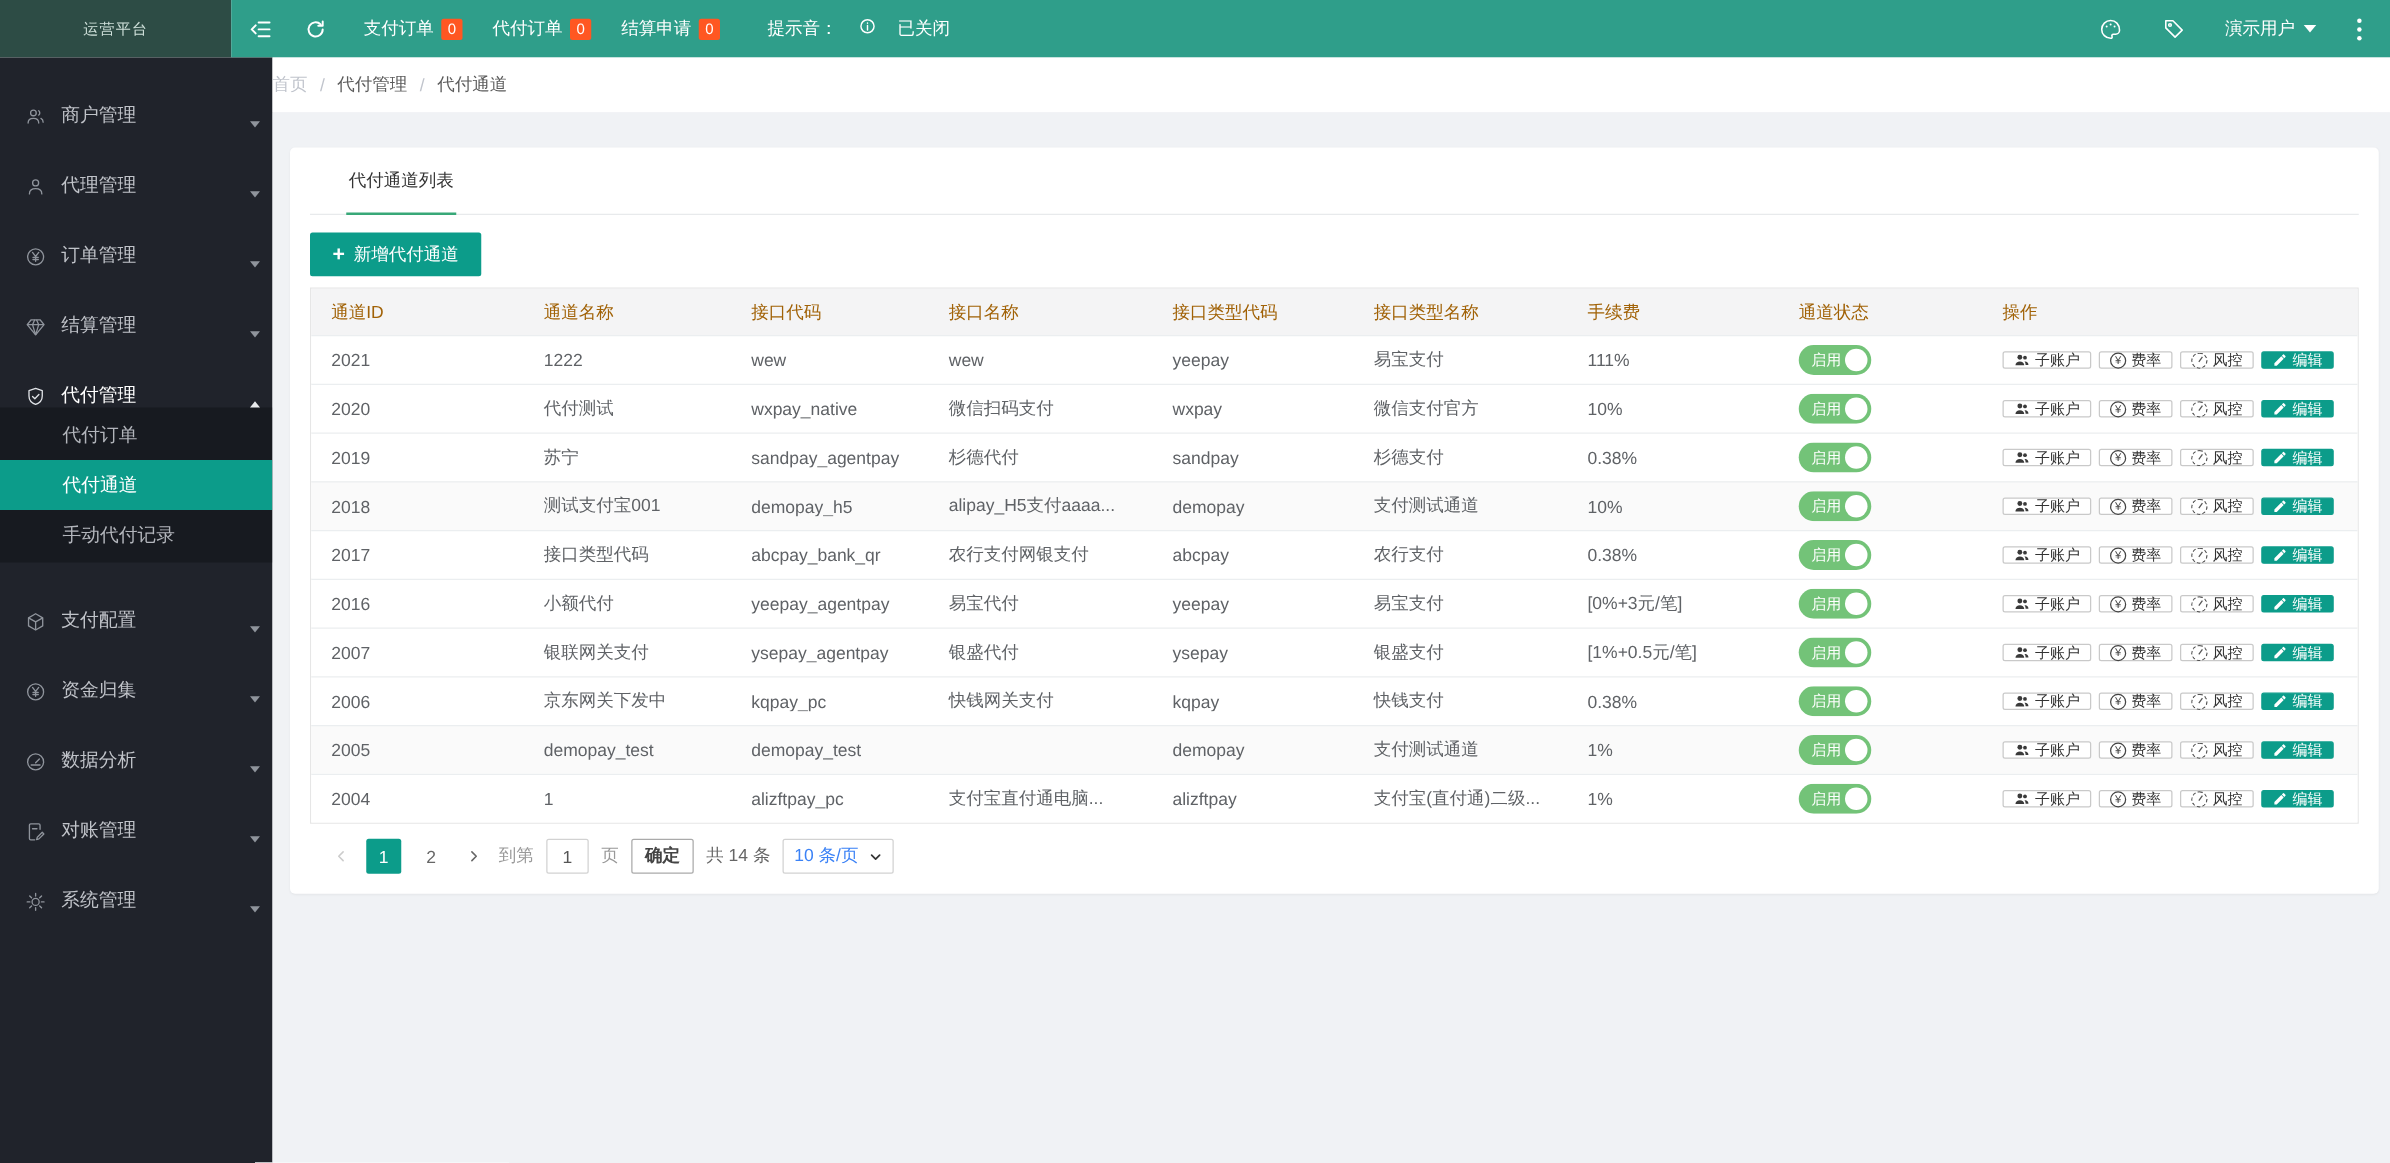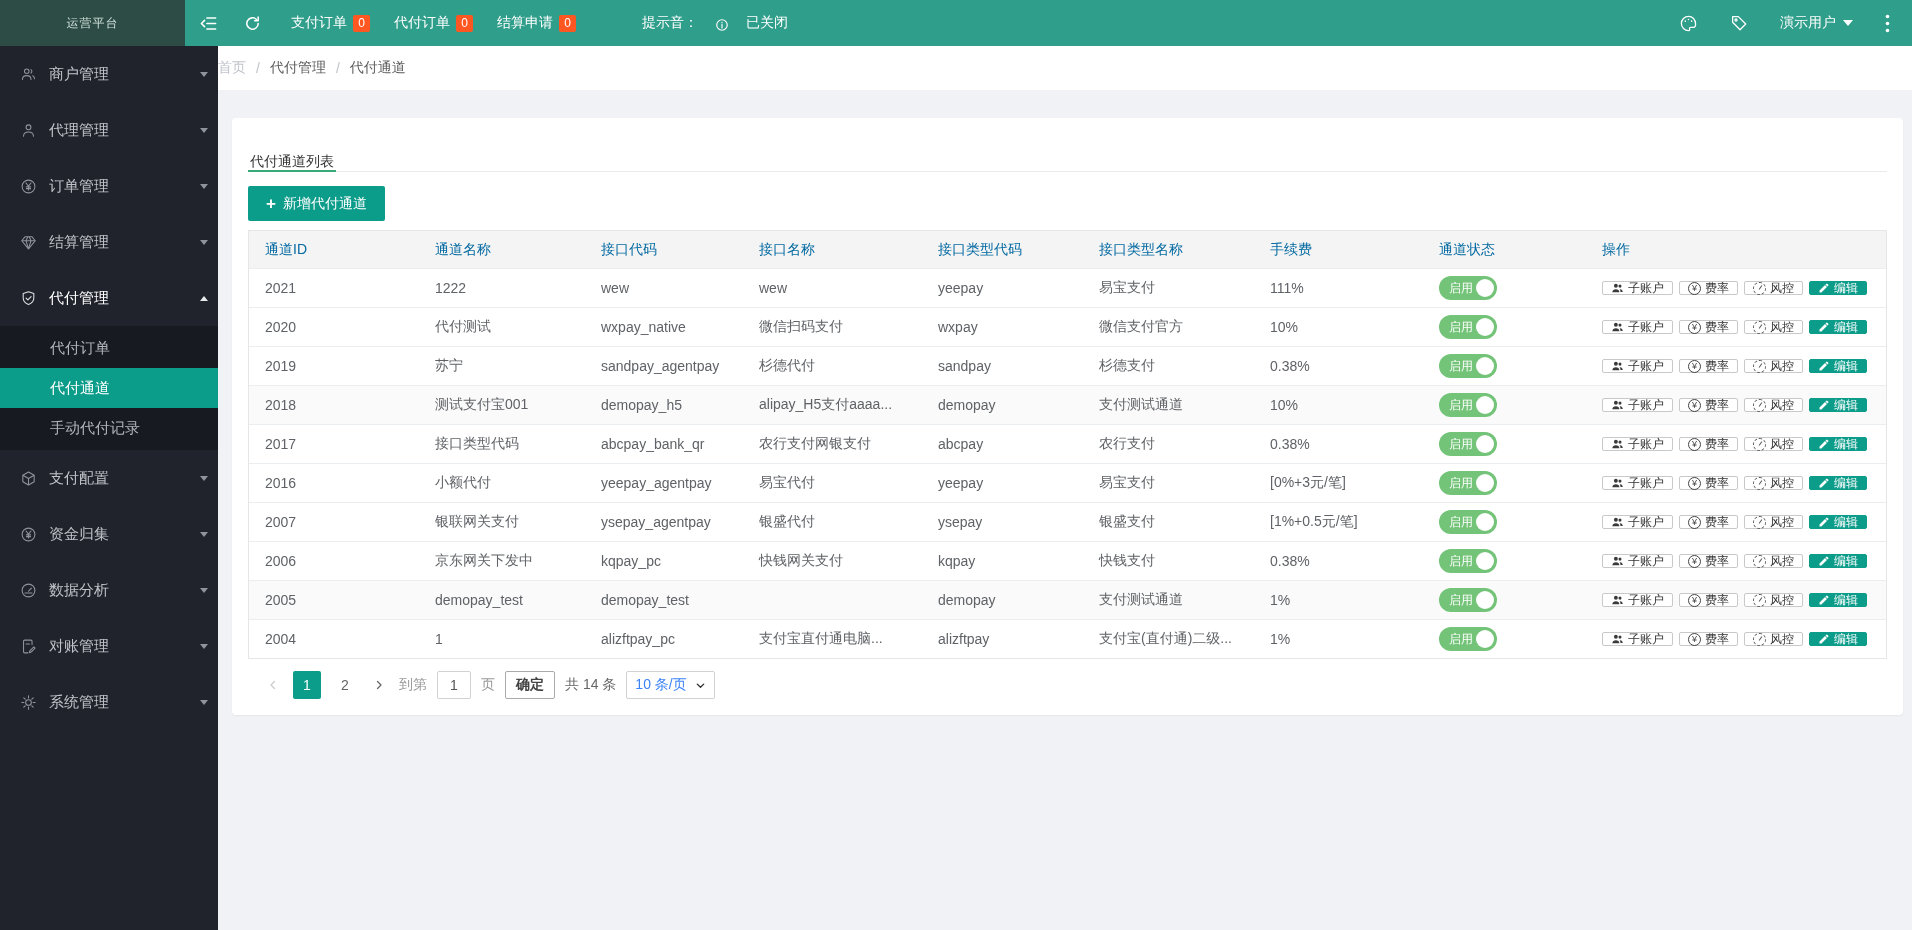--- a/index.html
+++ b/index.html
@@ -16,30 +16,30 @@
   .logo{width:185px;flex:0 0 185px;background:var(--logo-bg);color:#cfe0da;font-size:12px;
         display:flex;align-items:center;justify-content:center;letter-spacing:1px;}
   .topbar{flex:1;background:var(--topbar);display:flex;align-items:center;color:#fff;}
   .tb-ico{display:inline-flex;align-items:center;justify-content:center;cursor:pointer;}
   .tb-collapse{margin-left:14px;}
   .tb-refresh{margin-left:26px;}
   .tb-tabs{display:flex;align-items:center;margin-left:30px;gap:24px;}
   .tb-tab{display:flex;align-items:center;font-size:14px;cursor:pointer;}
   .tb-badge{margin-left:6px;min-width:17px;height:17px;padding:0 4px;border-radius:2px;background:var(--badge);
             color:#fff;font-size:12px;display:inline-flex;align-items:center;justify-content:center;}
-  .tb-sound{display:flex;align-items:flex-end;margin-left:66px;font-size:14px;gap:15px;}
+  .tb-sound{display:flex;align-items:flex-start;margin-left:38px;font-size:14px;gap:15px;}
   .tb-spacer{flex:1;}
   .tb-right{display:flex;align-items:center;gap:32px;margin-right:22px;}
   .tb-user{display:flex;align-items:center;gap:7px;font-size:14px;cursor:pointer;}
   .caret-down-w{width:0;height:0;border-left:5px solid transparent;border-right:5px solid transparent;border-top:6px solid #fff;}
 
   
   .body-row{display:flex;flex:1;min-height:0;}
   .sidebar{width:218px;flex:0 0 218px;background:var(--sidebar-bg);overflow:hidden;}
-  .s-item{height:56px;display:flex;align-items:center;padding:0 10px 0 20px;color:#c0c3c9;font-size:15px;cursor:pointer;}
+  .s-item{height:56px;display:flex;align-items:flex-end;padding:0 10px 0 20px;color:#c0c3c9;font-size:15px;cursor:pointer;}
   .s-item svg{stroke:#8f949c;}
   .s-ico{margin-right:12px;flex:0 0 17px;}
   .s-label{flex:1;}
   .caret-d{width:0;height:0;border-left:4px solid transparent;border-right:4px solid transparent;border-top:5px solid #8f949c;}
   .caret-u{width:0;height:0;border-left:4px solid transparent;border-right:4px solid transparent;border-bottom:5px solid #e8eaec;}
   .s-item.expanded{color:#fff;}
   .s-item.expanded svg{stroke:#dfe2e6;}
   .s-sub{background:var(--submenu-bg);padding:2px 0;}
   .s-sub-item{height:40px;display:flex;align-items:center;padding-left:50px;color:#b2b5bb;font-size:15px;cursor:pointer;}
   .s-sub-item.active{background:var(--primary);color:#fff;}
@@ -48,32 +48,32 @@
   .breadcrumb-bar{height:44px;flex:0 0 44px;background:#fff;display:flex;align-items:center;
                   font-size:14px;box-shadow:0 1px 2px rgba(0,0,0,.04);}
   .bc-home{color:#c0c4cc;}
   .bc-sep{color:#c0c4cc;margin:0 10px;}
   .bc-item{color:#5c5c5c;cursor:pointer;}
 
   .content{flex:1;background:var(--page-bg);padding:28px 9px 0 14px;overflow:hidden;}
   .card{background:#fff;border-radius:4px;box-shadow:0 1px 2px rgba(0,0,0,.05);padding:0 16px 16px 16px;min-height:596px;}
 
   .tabstrip{height:54px;border-bottom:1px solid #e8eaec;display:flex;align-items:stretch;}
-  .tab{display:flex;align-items:flex-end;font-size:14px;color:#333;position:relative;padding:0 2px;cursor:pointer;}
+  .tab{display:flex;align-items:center;font-size:14px;color:#333;position:relative;padding:0 2px;cursor:pointer;margin-left:29px;}
   .tab.active::after{content:"";position:absolute;left:0;right:0;bottom:-1px;height:2px;background:var(--tab-underline);}
 
   .toolbar{padding:14px 0 9px 0;}
   .btn-add{height:35px;padding:0 18px;background:var(--primary);color:#fff;border:none;border-radius:2px;
            font-size:14px;display:inline-flex;align-items:center;gap:7px;cursor:pointer;font-family:inherit;}
   .btn-add .plus{font-size:17px;font-weight:700;line-height:1;}
 
   
   .table{border:1px solid #e6e6e6;}
   .grid{display:grid;grid-template-columns:170px 166px 158px 179px 161px 171px 169px 163px 1fr;align-items:center;}
-  .thead{background:#f4f4f5;height:37px;color:#0369a1;font-size:14px;}
+  .thead{background:#f4f4f5;height:37px;color:#a16207;font-size:14px;}
   .thead .cell{padding-left:16px;white-space:nowrap;}
   .trow{height:39px;border-top:1px solid #ebeef0;color:#5f6266;font-size:14px;background:#fff;}
   .trow:nth-child(4),.trow:nth-child(9){background:#fafafa;}
   .trow .cell{padding-left:16px;white-space:nowrap;overflow:hidden;text-overflow:ellipsis;}
 
   .switch{width:58px;height:24px;border-radius:12px;background:var(--toggle-on);display:inline-flex;align-items:center;
           position:relative;cursor:pointer;}
   .switch .sw-label{color:#fff;font-size:12px;margin-left:10px;}
   .switch .knob{position:absolute;right:3px;top:3px;width:18px;height:18px;border-radius:50%;background:#fff;}
 

